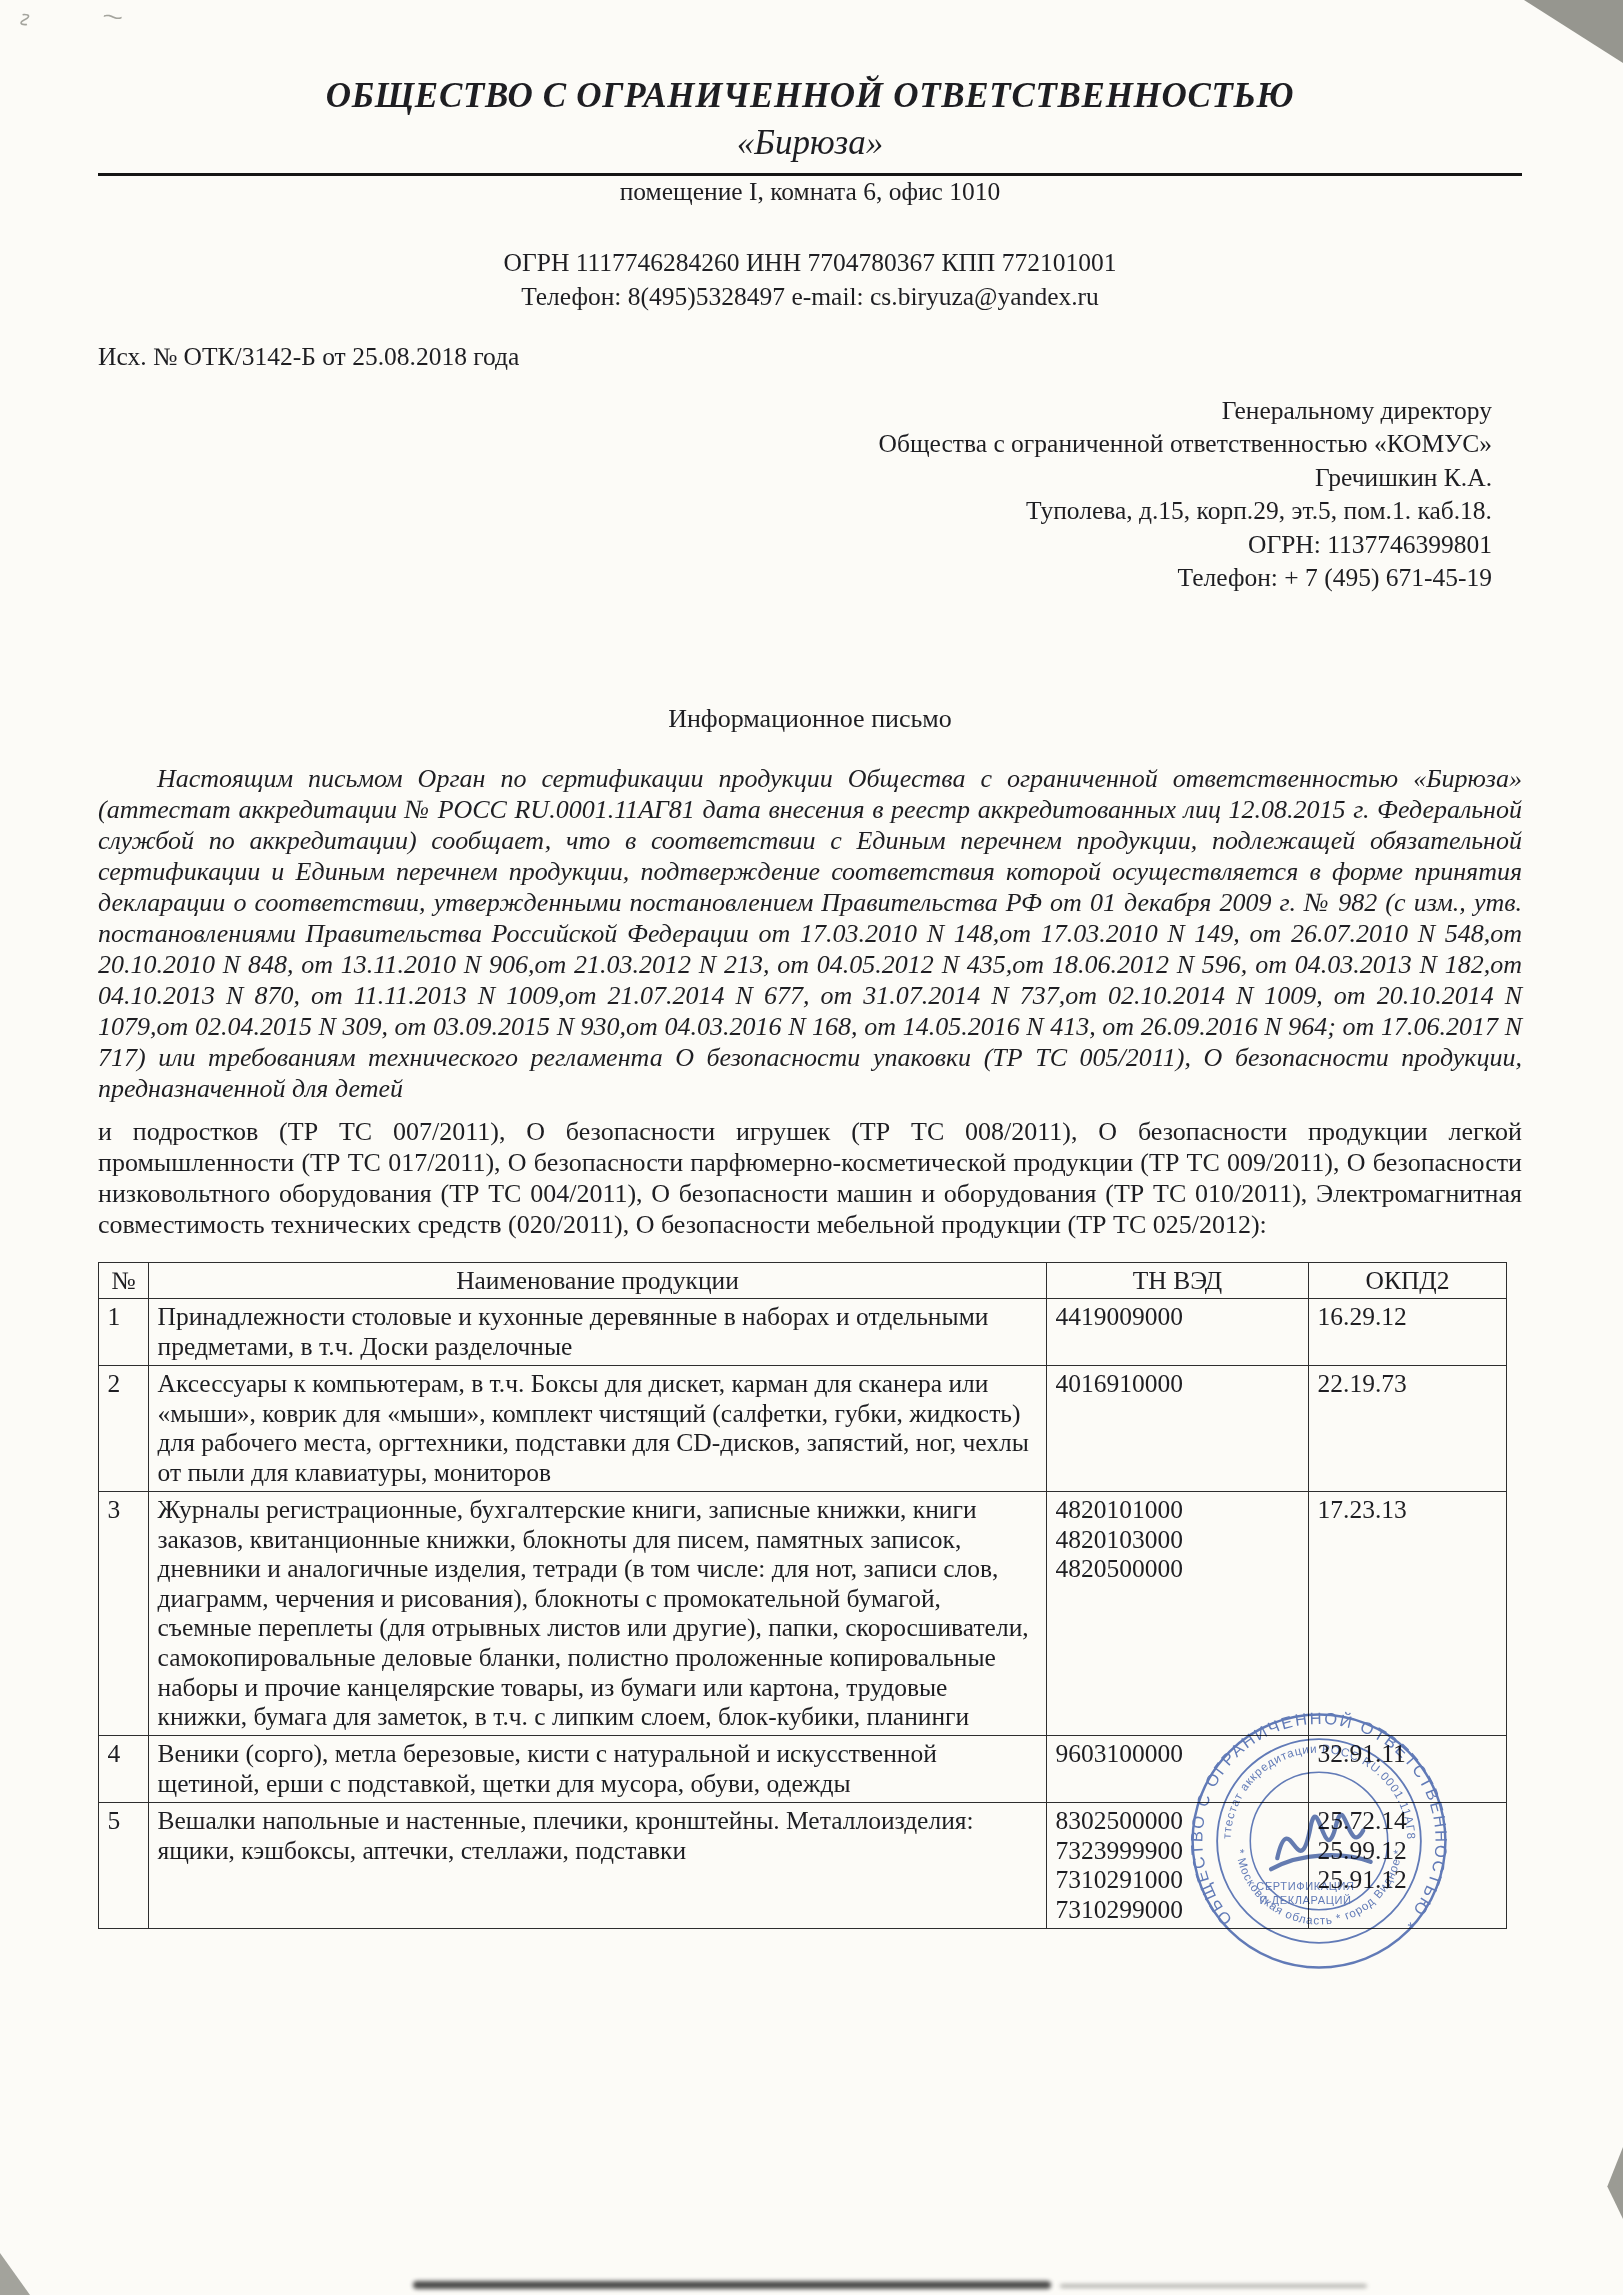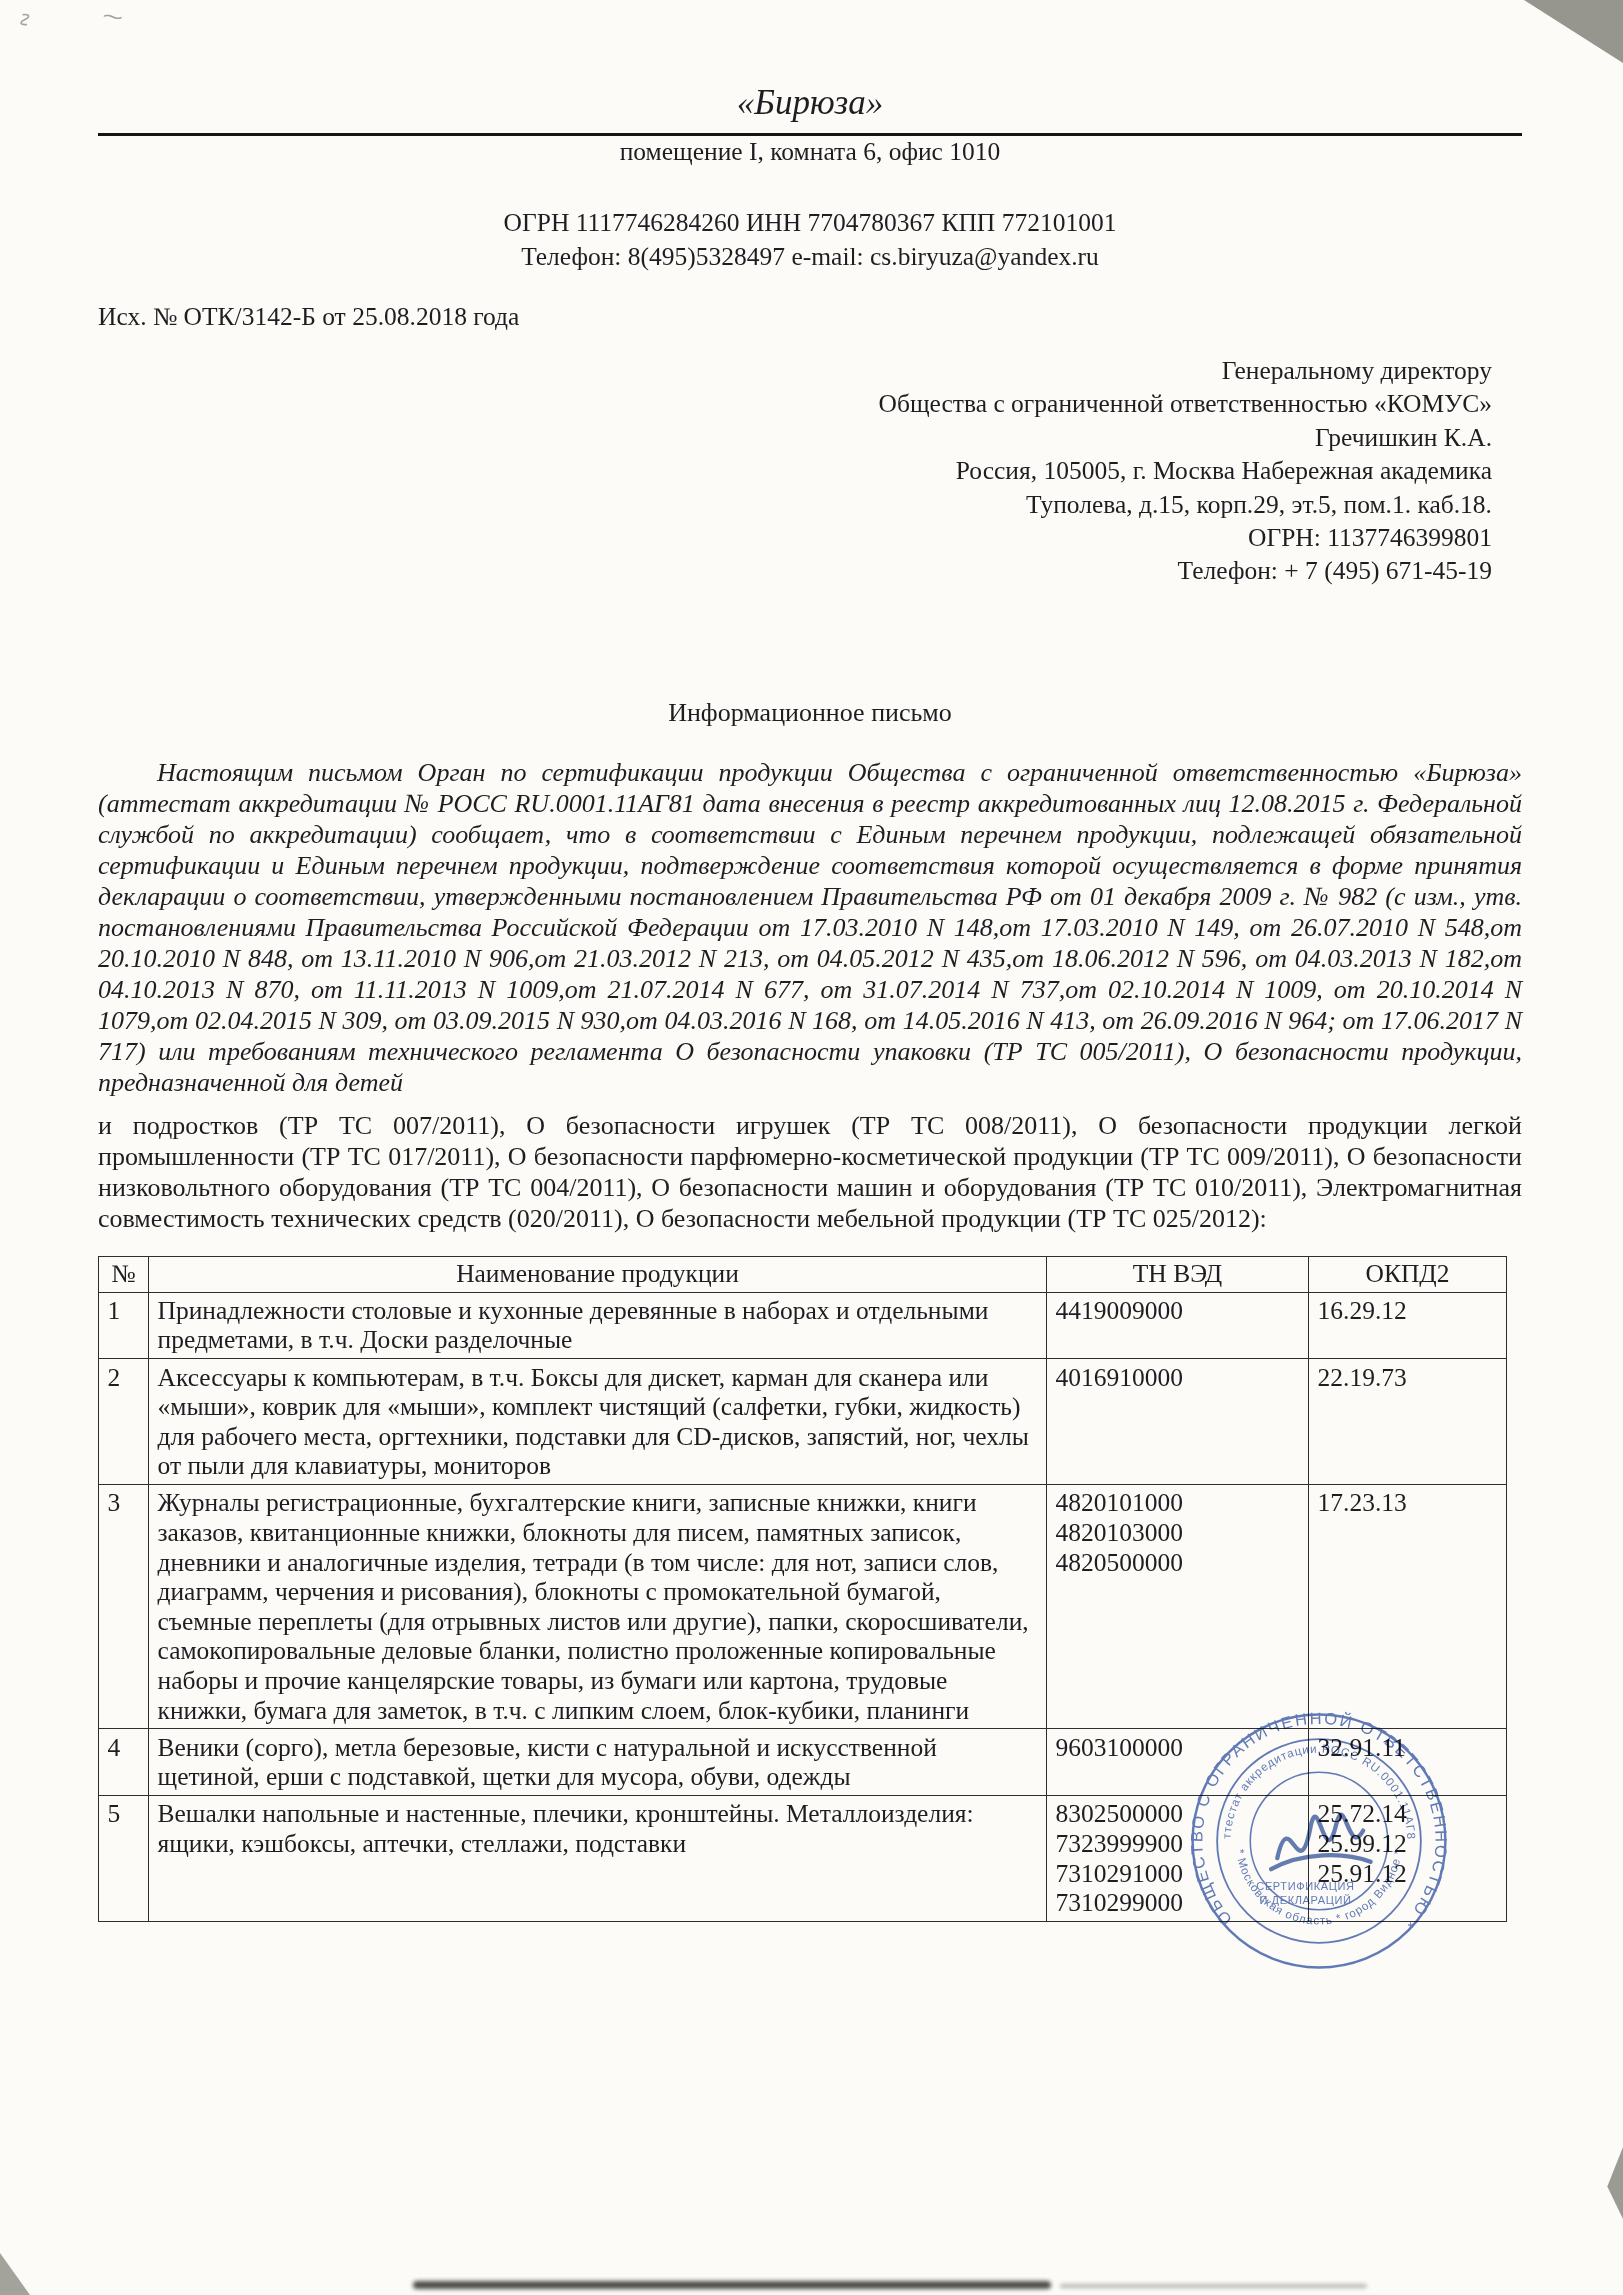--- a/index.html
+++ b/index.html
@@ -185,36 +185,36 @@
     filter: blur(2px);
     opacity: 0.4;
   }
 </style>
 </head>
 <body>
 
 <div class="page">
 
   <div>
+    <div class="org-type">ОБЩЕСТВО С ОГРАНИЧЕННОЙ ОТВЕТСТВЕННОСТЬЮ</div>
     <div class="org-name">«Бирюза»</div>
     <div class="rule"></div>
     <p class="addr">помещение I, комната 6, офис 1010</p>
     <div class="reg-block">
       <p>ОГРН 1117746284260 ИНН 7704780367 КПП 772101001</p>
       <p>Телефон: 8(495)5328497 e-mail: cs.biryuza@yandex.ru</p>
     </div>
   </div>
 
   <p class="outgoing">Исх. № ОТК/3142-Б от 25.08.2018 года</p>
 
   <div class="recipient">
     <p>Генеральному директору</p>
     <p>Общества с ограниченной ответственностью «КОМУС»</p>
     <p>Гречишкин К.А.</p>
-    <p>Россия, 105005, г. Москва Набережная академика</p>
     <p>Туполева, д.15, корп.29, эт.5, пом.1. каб.18.</p>
     <p>ОГРН: 1137746399801</p>
     <p>Телефон: + 7 (495) 671-45-19</p>
   </div>
 
   <p class="letter-title">Информационное письмо</p>
   <p class="body-par par-1">Настоящим письмом Орган по сертификации продукции Общества с ограниченной ответственностью «Бирюза» (аттестат аккредитации № РОСС RU.0001.11АГ81 дата внесения в реестр аккредитованных лиц 12.08.2015 г. Федеральной службой по аккредитации) сообщает, что в соответствии с Единым перечнем продукции, подлежащей обязательной сертификации и Единым перечнем продукции, подтверждение соответствия которой осуществляется в форме принятия декларации о соответствии, утвержденными постановлением Правительства РФ от 01 декабря 2009 г. № 982 (с изм., утв. постановлениями Правительства Российской Федерации от 17.03.2010 N 148,от 17.03.2010 N 149, от 26.07.2010 N 548,от 20.10.2010 N 848, от 13.11.2010 N 906,от 21.03.2012 N 213, от 04.05.2012 N 435,от 18.06.2012 N 596, от 04.03.2013 N 182,от 04.10.2013 N 870, от 11.11.2013 N 1009,от 21.07.2014 N 677, от 31.07.2014 N 737,от 02.10.2014 N 1009, от 20.10.2014 N 1079,от 02.04.2015 N 309, от 03.09.2015 N 930,от 04.03.2016 N 168, от 14.05.2016 N 413, от 26.09.2016 N 964; от 17.06.2017 N 717) или требованиям технического регламента О безопасности упаковки (ТР ТС 005/2011), О безопасности продукции, предназначенной для детей</p>
   <p class="body-par par-2">и подростков (ТР ТС 007/2011), О безопасности игрушек (ТР ТС 008/2011), О безопасности продукции легкой промышленности (ТР ТС 017/2011), О безопасности парфюмерно-косметической продукции (ТР ТС 009/2011), О безопасности низковольтного оборудования (ТР ТС 004/2011), О безопасности машин и оборудования (ТР ТС 010/2011), Электромагнитная совместимость технических средств (020/2011), О безопасности мебельной продукции (ТР ТС 025/2012):</p>
 
   <table class="products">

